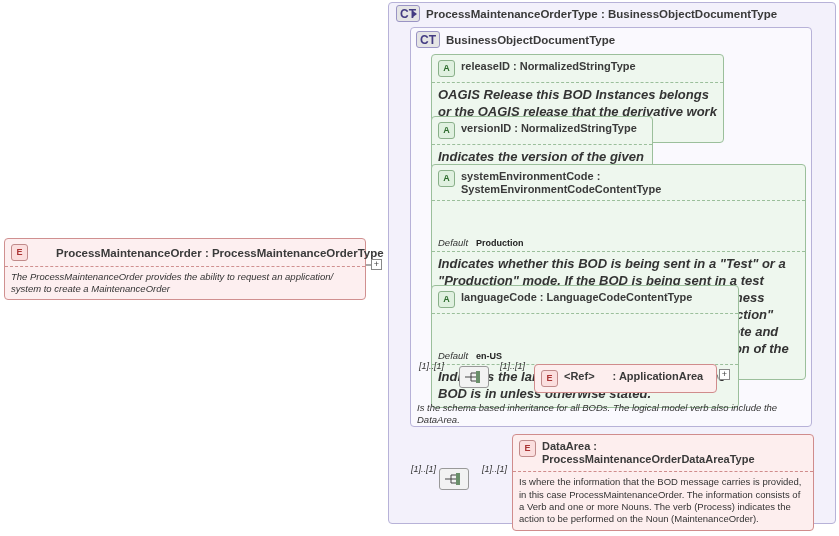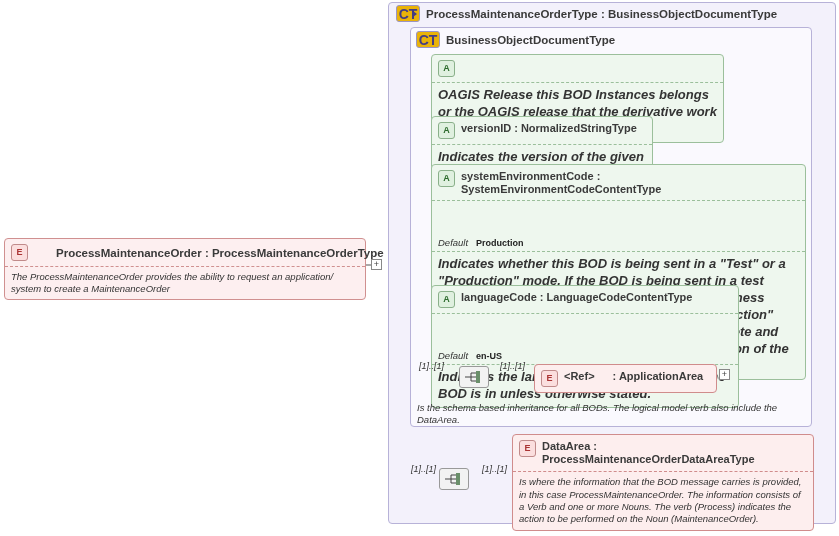--- a/index.html
+++ b/index.html
@@ -65,25 +65,25 @@
     align-items: center;
     justify-content: center;
     font-size: 9px;
     font-weight: bold;
     line-height: 1;
   }
   .badge-E { border: 1px solid #c08a8a; background: #fbdede; color: #a33; }
   .badge-A { border: 1px solid #8ab08a; background: #dff0df; color: #2d6b2d; }
   .badge-CT {
     border: 1px solid #9a94c4;
-    background: #eab308;
+    background: #e5e5e5;
     color: #443c82;
     width: 24px;
     min-width: 24px;
-    font-size: 14px;
+    font-size: 12px;
     position: relative;
   }
   .badge-CT.arrow::after {
     content: "";
     position: absolute;
     right: 2px;
     top: 50%;
     transform: translateY(-50%);
     width: 0; height: 0;
     border-left: 4px solid #443c82;
@@ -154,21 +154,20 @@
   }
   .sub-elem-title {
     font-size: 11px;
     font-weight: bold;
     color: #3a3a3a;
     line-height: 1.2;
   }
   .sub-elem-doc {
     border-top: 1px dashed #d08c8c;
     padding: 4px 6px;
-    font-style: italic;
     font-size: 9.5px;
     line-height: 1.3;
     color: #333;
   }
   .plain-doc {
     position: absolute;
     font-style: italic;
     font-size: 9.5px;
     line-height: 1.3;
     color: #333;
@@ -265,20 +264,21 @@
 
   <div class="box ct-inner" style="left:410px; top:27px; width:402px; height:400px;"></div>
   <div style="position:absolute; left:416px; top:31px; display:flex; align-items:center; gap:6px;">
     <span class="badge badge-CT">CT</span>
     <span class="ct-title">BusinessObjectDocumentType</span>
   </div>
 
   <div class="box attr-box" style="left:431px; top:54px; width:293px;">
     <div class="attr-head">
       <span class="badge badge-A">A</span>
+      <span class="attr-title">releaseID : NormalizedStringType</span>
     </div>
     <div class="attr-doc">OAGIS Release this BOD Instances belongs or the OAGIS release that the derivative work is based on.</div>
   </div>
 
   <div class="box attr-box" style="left:431px; top:116px; width:222px;">
     <div class="attr-head">
       <span class="badge badge-A">A</span>
       <span class="attr-title">versionID : NormalizedStringType</span>
     </div>
     <div class="attr-doc">Indicates the version of the given BOD definition.</div>

